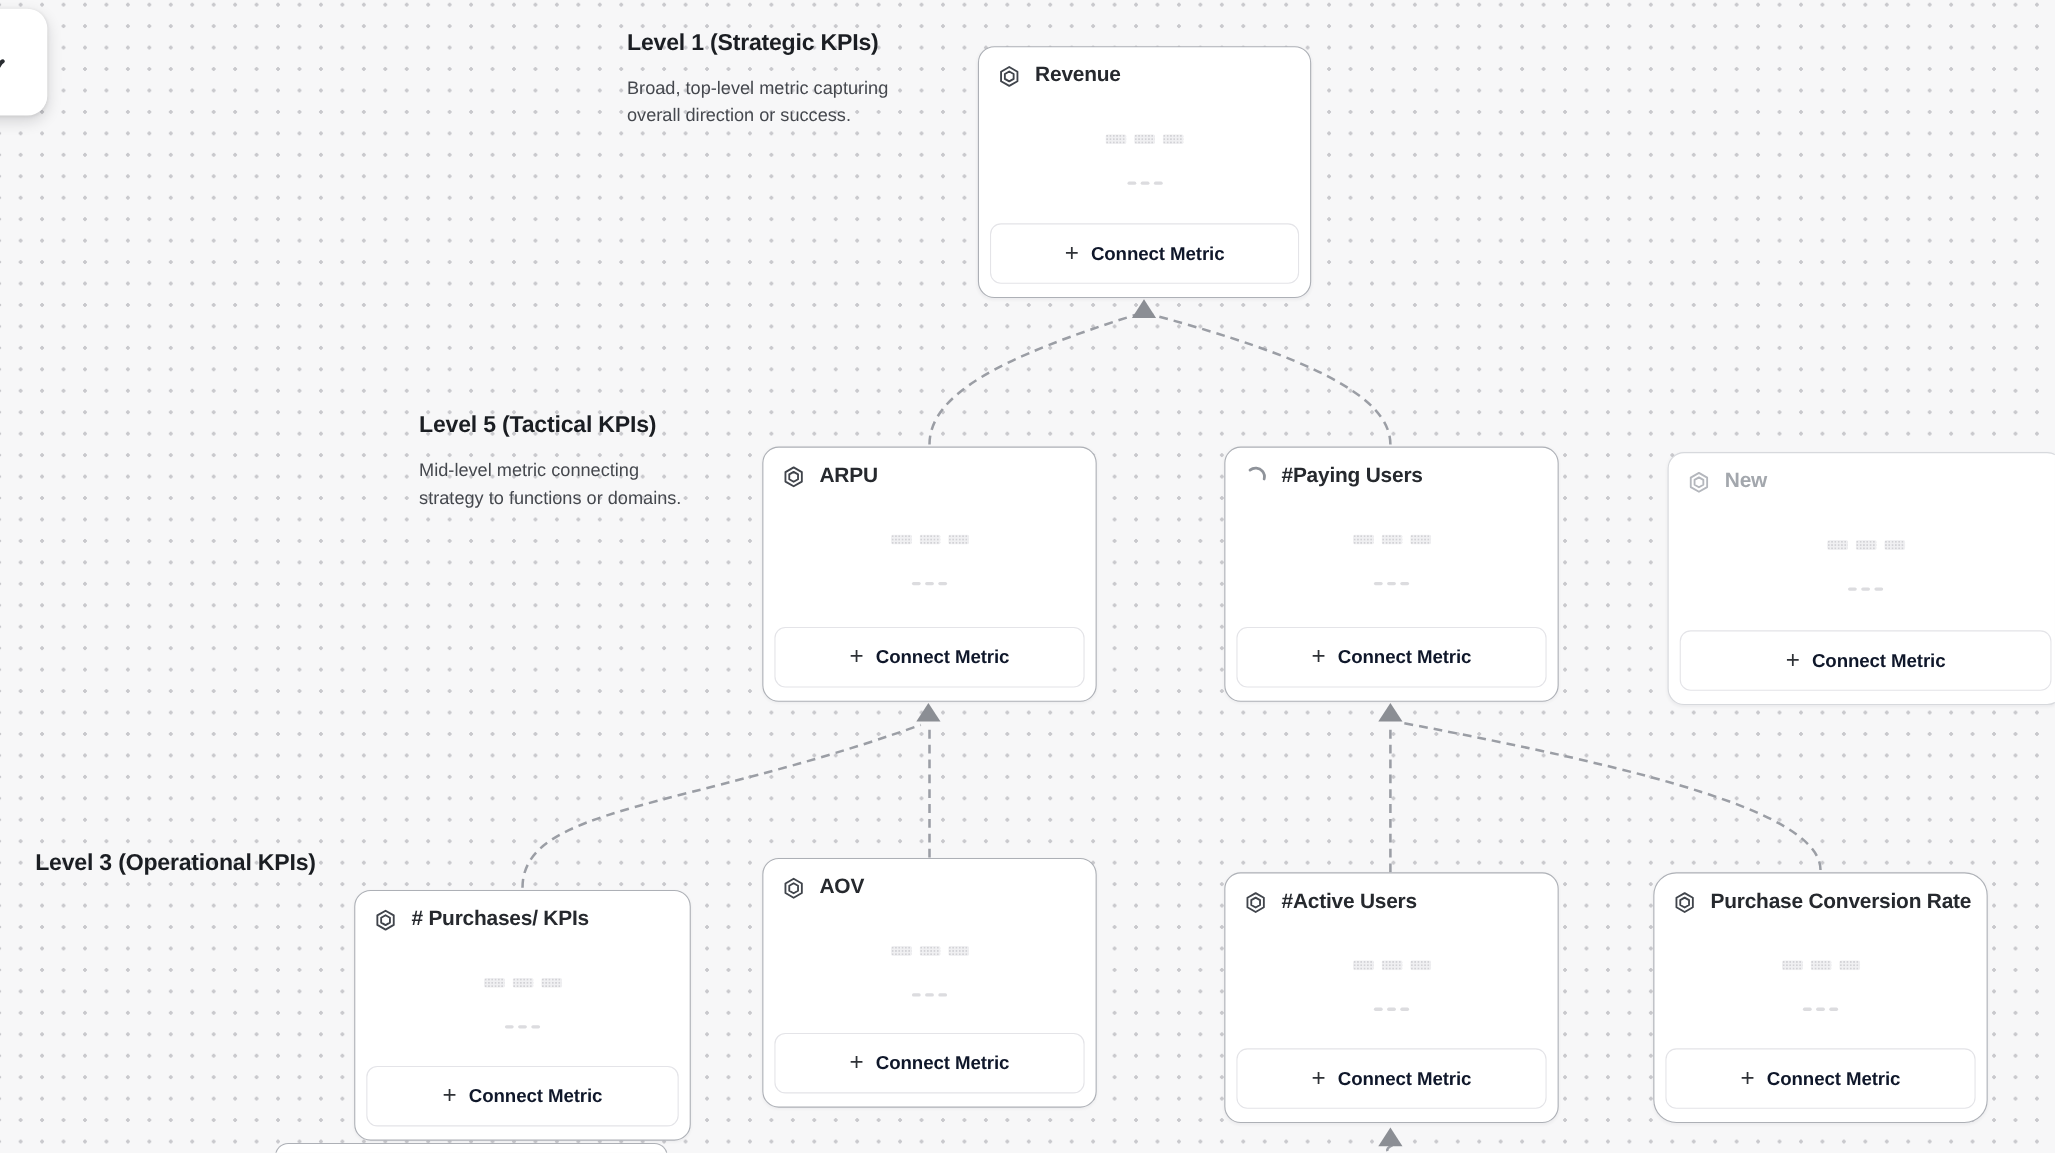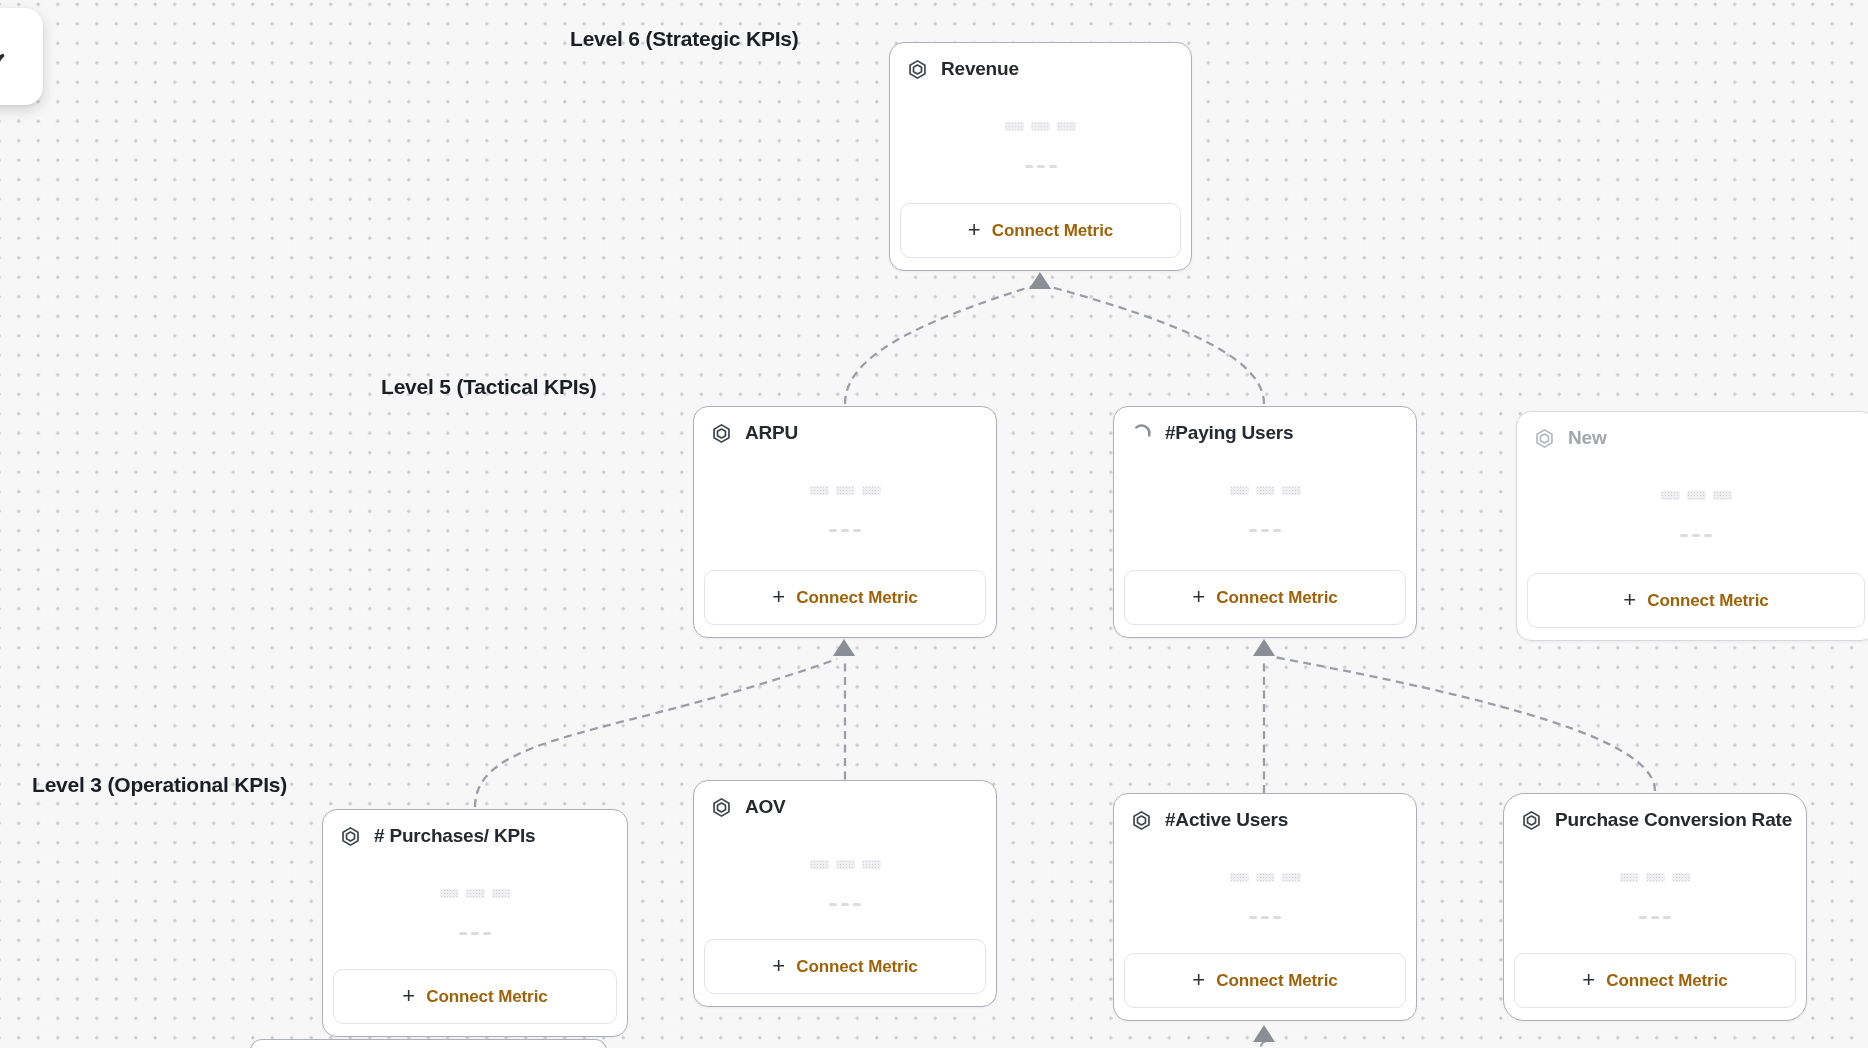--- a/index.html
+++ b/index.html
@@ -31,21 +31,21 @@
     background-image:radial-gradient(#d2d2d6 0.9px, transparent 1px);background-size:3px 3px;}
   .sk-row2{position:absolute;top:122px;left:0;right:0;display:flex;justify-content:center;gap:4px;}
   .sk-row2 span{width:8px;height:3px;border-radius:1.5px;background:#dcdcdf;}
   .connect{
     position:absolute;left:10px;right:10px;bottom:12px;height:55px;
     background:#fff;border:1px solid #e4e4e8;border-radius:10px;
     display:flex;align-items:center;justify-content:center;gap:11px;
     font-family:"Liberation Sans", sans-serif;cursor:pointer;padding:0;
   }
   .connect .plus{font-size:22px;font-weight:400;color:#2e3136;line-height:1;margin-top:-2px;}
-  .connect .lbl{font-size:17px;font-weight:600;color:#a16207;letter-spacing:-0.1px;}
+  .connect .lbl{font-size:17px;font-weight:600;color:#0f172a;letter-spacing:-0.1px;}
   .partial-card{
     position:absolute;z-index:3;background:#fff;
     border:1.4px solid #adb0b6;border-radius:16px 16px 0 0;border-bottom:none;
     box-sizing:border-box;
   }
   .corner-panel{
     position:absolute;z-index:5;left:-30px;top:8px;width:73px;height:97px;
     background:#fff;border-radius:18px;
     box-shadow:0 5px 14px rgba(20,20,25,0.16), 0 1px 3px rgba(20,20,25,0.08);
   }
@@ -63,24 +63,32 @@
     <path d="M1655,791 C1655,740 1502,700 1274,657" fill="none" stroke="#9b9ea5" stroke-width="2.3" stroke-dasharray="8 5.5"></path>
     <path d="M1266,1041 q-7,3 -4,7" fill="none" stroke="#9b9ea5" stroke-width="2.3" stroke-dasharray="8 5.5"></path>
     <polygon points="1040,272 1029,289 1051,289" fill="#8b8e94"></polygon>
     <polygon points="844,639 833,656 855,656" fill="#8b8e94"></polygon>
     <polygon points="1264,639 1253,656 1275,656" fill="#8b8e94"></polygon>
     <polygon points="1264,1025 1253,1042 1275,1042" fill="#8b8e94"></polygon>
   </svg>
 
 <div id="levels">
     <div class="level-label" style="left: 570px; top: 27px; width: 290px;">
-    <div class="level-title">Level 6 (Strategic KPIs)</div>
+    <div class="level-title">Level 1 (Strategic KPIs)</div>
+    <div class="level-desc">
+      <div>Broad, top-level metric capturing</div>
+      <div>overall direction or success.</div>
+    </div>
   </div>
     <div class="level-label" style="left: 381px; top: 375px; width: 300px;">
     <div class="level-title">Level 5 (Tactical KPIs)</div>
+    <div class="level-desc">
+      <div>Mid-level metric connecting</div>
+      <div>strategy to functions or domains.</div>
+    </div>
   </div>
     <div class="level-label" style="left: 32px; top: 773px; width: 310px;">
     <div class="level-title">Level 3 (Operational KPIs)</div>
   </div>
   </div>
 <div id="cards">
     <div class="card state-default" style="left: 889px; top: 42px; width: 303px; height: 229px;">
     <div class="card-head">
       <span class="icon">
           <svg width="21" height="21" viewBox="0 0 20 20">

